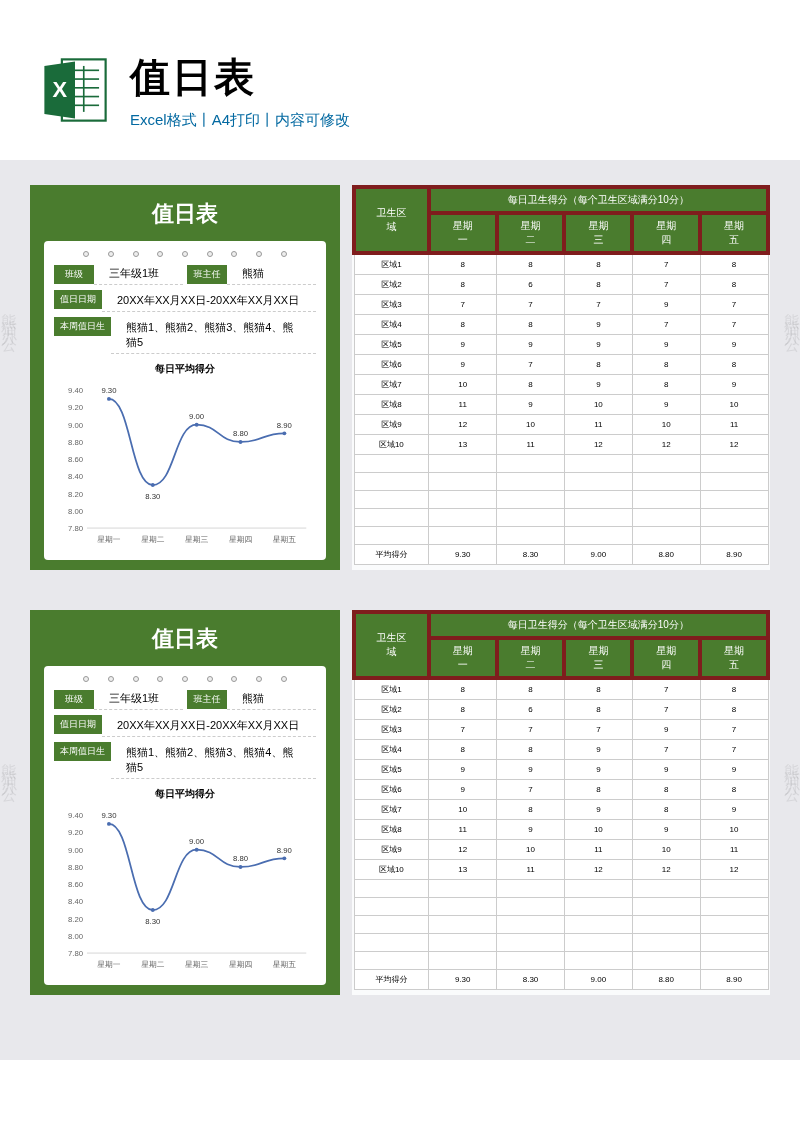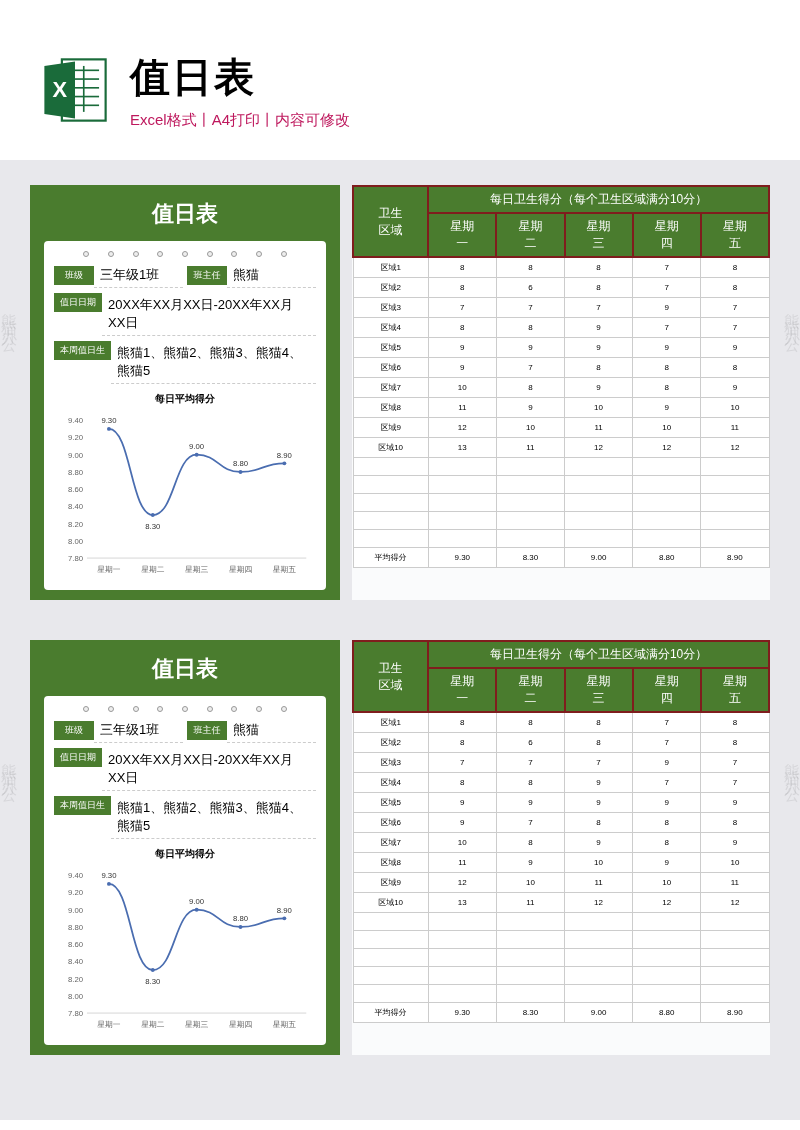--- a/index.html
+++ b/index.html
@@ -26,21 +26,21 @@
   .excel-icon svg { width: 100%; height: 100%; }
   .header-text { color: #000; }
   .header-title {
     font-size: 40px;
     font-weight: bold;
     letter-spacing: 2px;
     margin-bottom: 6px;
   }
   .header-subtitle {
     font-size: 15px;
-    color: #be185d;
+    color: #0369a1;
   }
   .content-area {
     background: #e8e8ec;
     padding: 25px 30px;
   }
   .template-block {
     display: flex;
     gap: 12px;
     margin-bottom: 40px;
     background: transparent;
@@ -84,24 +84,24 @@
   }
   .info-label {
     background: #4a7c2e;
     color: #fff;
     padding: 3px 6px;
     font-size: 9px;
     min-width: 40px;
     text-align: center;
   }
   .info-value {
-    padding: 3px 6px;
+    padding: 3px 15px;
     flex: 1;
     border-bottom: 1px dashed #ccc;
-    font-size: 13px;
+    font-size: 11px;
   }
   .info-row-pair {
     display: flex;
     gap: 4px;
     margin-bottom: 5px;
   }
   .info-row-pair .info-cell { display: flex; flex: 1; align-items: center;}
   .chart-title {
     text-align: center;
     font-size: 10px;
@@ -119,24 +119,24 @@
     background: #fafbfc;
   }
   .score-table {
     width: 100%;
     border-collapse: collapse;
     font-size: 9px;
   }
   .score-table th {
     background: #4a7c2e;
     color: #fff;
-    border: 2px solid #7f1d1d;
+    border: 4px solid #7f1d1d;
     padding: 4px 20px;
     font-weight: normal;
-    font-size: 12px;
+    font-size: 10px;
   }
   .score-table td {
     border: 1px solid #ccc;
     padding: 4px 2px;
     text-align: center;
     background: #fff;
     font-size: 8px;
     height: 18px;
   }
   .score-table .region-cell {

